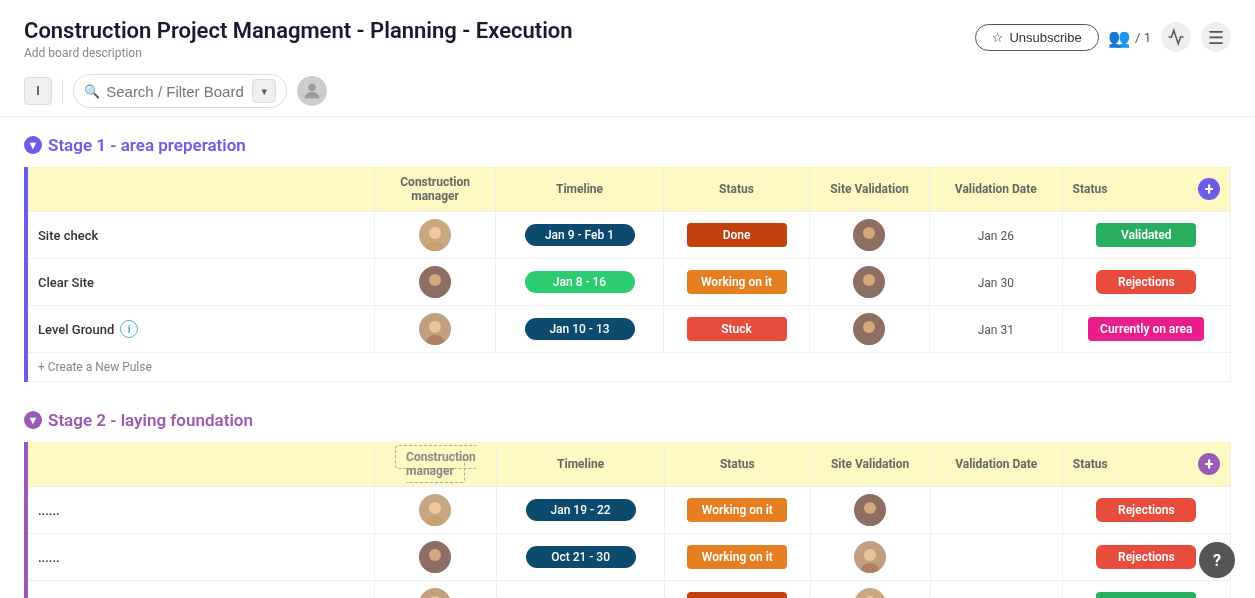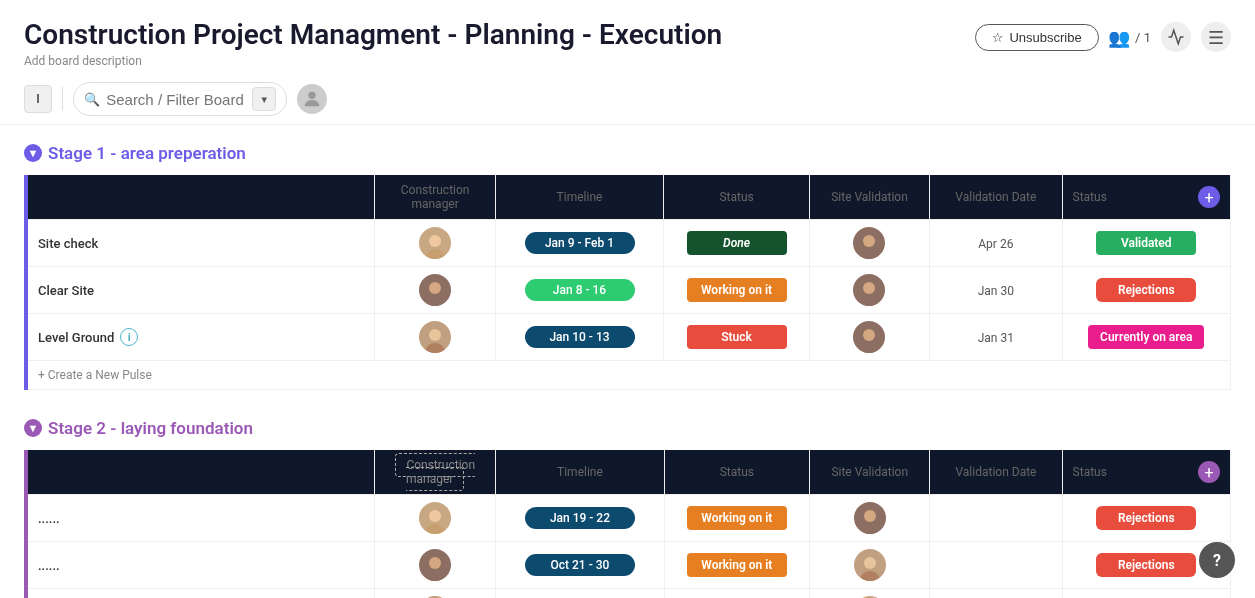--- a/index.html
+++ b/index.html
@@ -12,21 +12,21 @@
     }
 
     
     .header {
       padding: 18px 24px 6px 24px;
       display: flex;
       align-items: flex-start;
       justify-content: space-between;
     }
     .header-left h1 {
-      font-size: 28px;
+      font-size: 22px;
       font-weight: 600;
       color: #1a1a2e;
       text-align: right;
     }
     .header-left .subtitle {
       font-size: 12px;
       color: #888;
       margin-top: 3px;
     }
     .header-right {
@@ -178,26 +178,26 @@
     .board-table {
       width: 100%;
       border-collapse: collapse;
       border-left: 4px solid #6c5ce7;
     }
     .board-table.stage2 {
       border-left-color: #9b59b6;
     }
 
     .board-table th {
-      background: #0f172a;
+      background: #fef9c3;
       padding: 8px 10px;
       text-align: center;
       font-size: 12px;
       color: #666;
-      font-weight: 400;
+      font-weight: 700;
       border-bottom: 1px solid #eee;
       border-right: 1px solid #eee;
     }
     .board-table th:first-child {
       text-align: left;
     }
 
     .board-table td {
       padding: 7px 10px;
       border-bottom: 1px solid #f0f0f0;
@@ -250,21 +250,21 @@
       display: inline-flex;
       align-items: center;
       justify-content: center;
       padding: 5px 12px;
       border-radius: 4px;
       font-size: 12px;
       font-weight: 600;
       min-width: 100px;
       color: #fff;
     }
-    .status-done { background: #14532d; font-style: italic; }
+    .status-done { background: #c2410c; }
     .status-working { background: #e67e22; }
     .status-stuck { background: #e74c3c; }
     .status-validated { background: #27ae60; }
     .status-rejections { background: #e74c3c; border-radius: 6px; }
     .status-currently { background: #e91e8c; }
 
     .date-text {
       font-size: 12px;
       color: #555;
     }
@@ -454,21 +454,21 @@
     </td>
     <td>
               <div class="face-avatar2">
     <svg width="28" height="28" viewBox="0 0 28 28" fill="none">
       <circle cx="14" cy="10" r="6" fill="#d4a880"></circle>
       <path d="M4 28c0-6 4.5-10 10-10s10 4 10 10" fill="#8d6e63"></path>
     </svg>
   </div>
             </td>
     <td>
-      <span class="date-text">Apr 26</span>
+      <span class="date-text">Jan 26</span>
     </td>
     <td>
       <span class="status-pill status-validated">Validated</span>
     </td>
   </tr>
           <tr>
     <td>
       <div class="row-name">
         <span>Clear Site</span>
 

